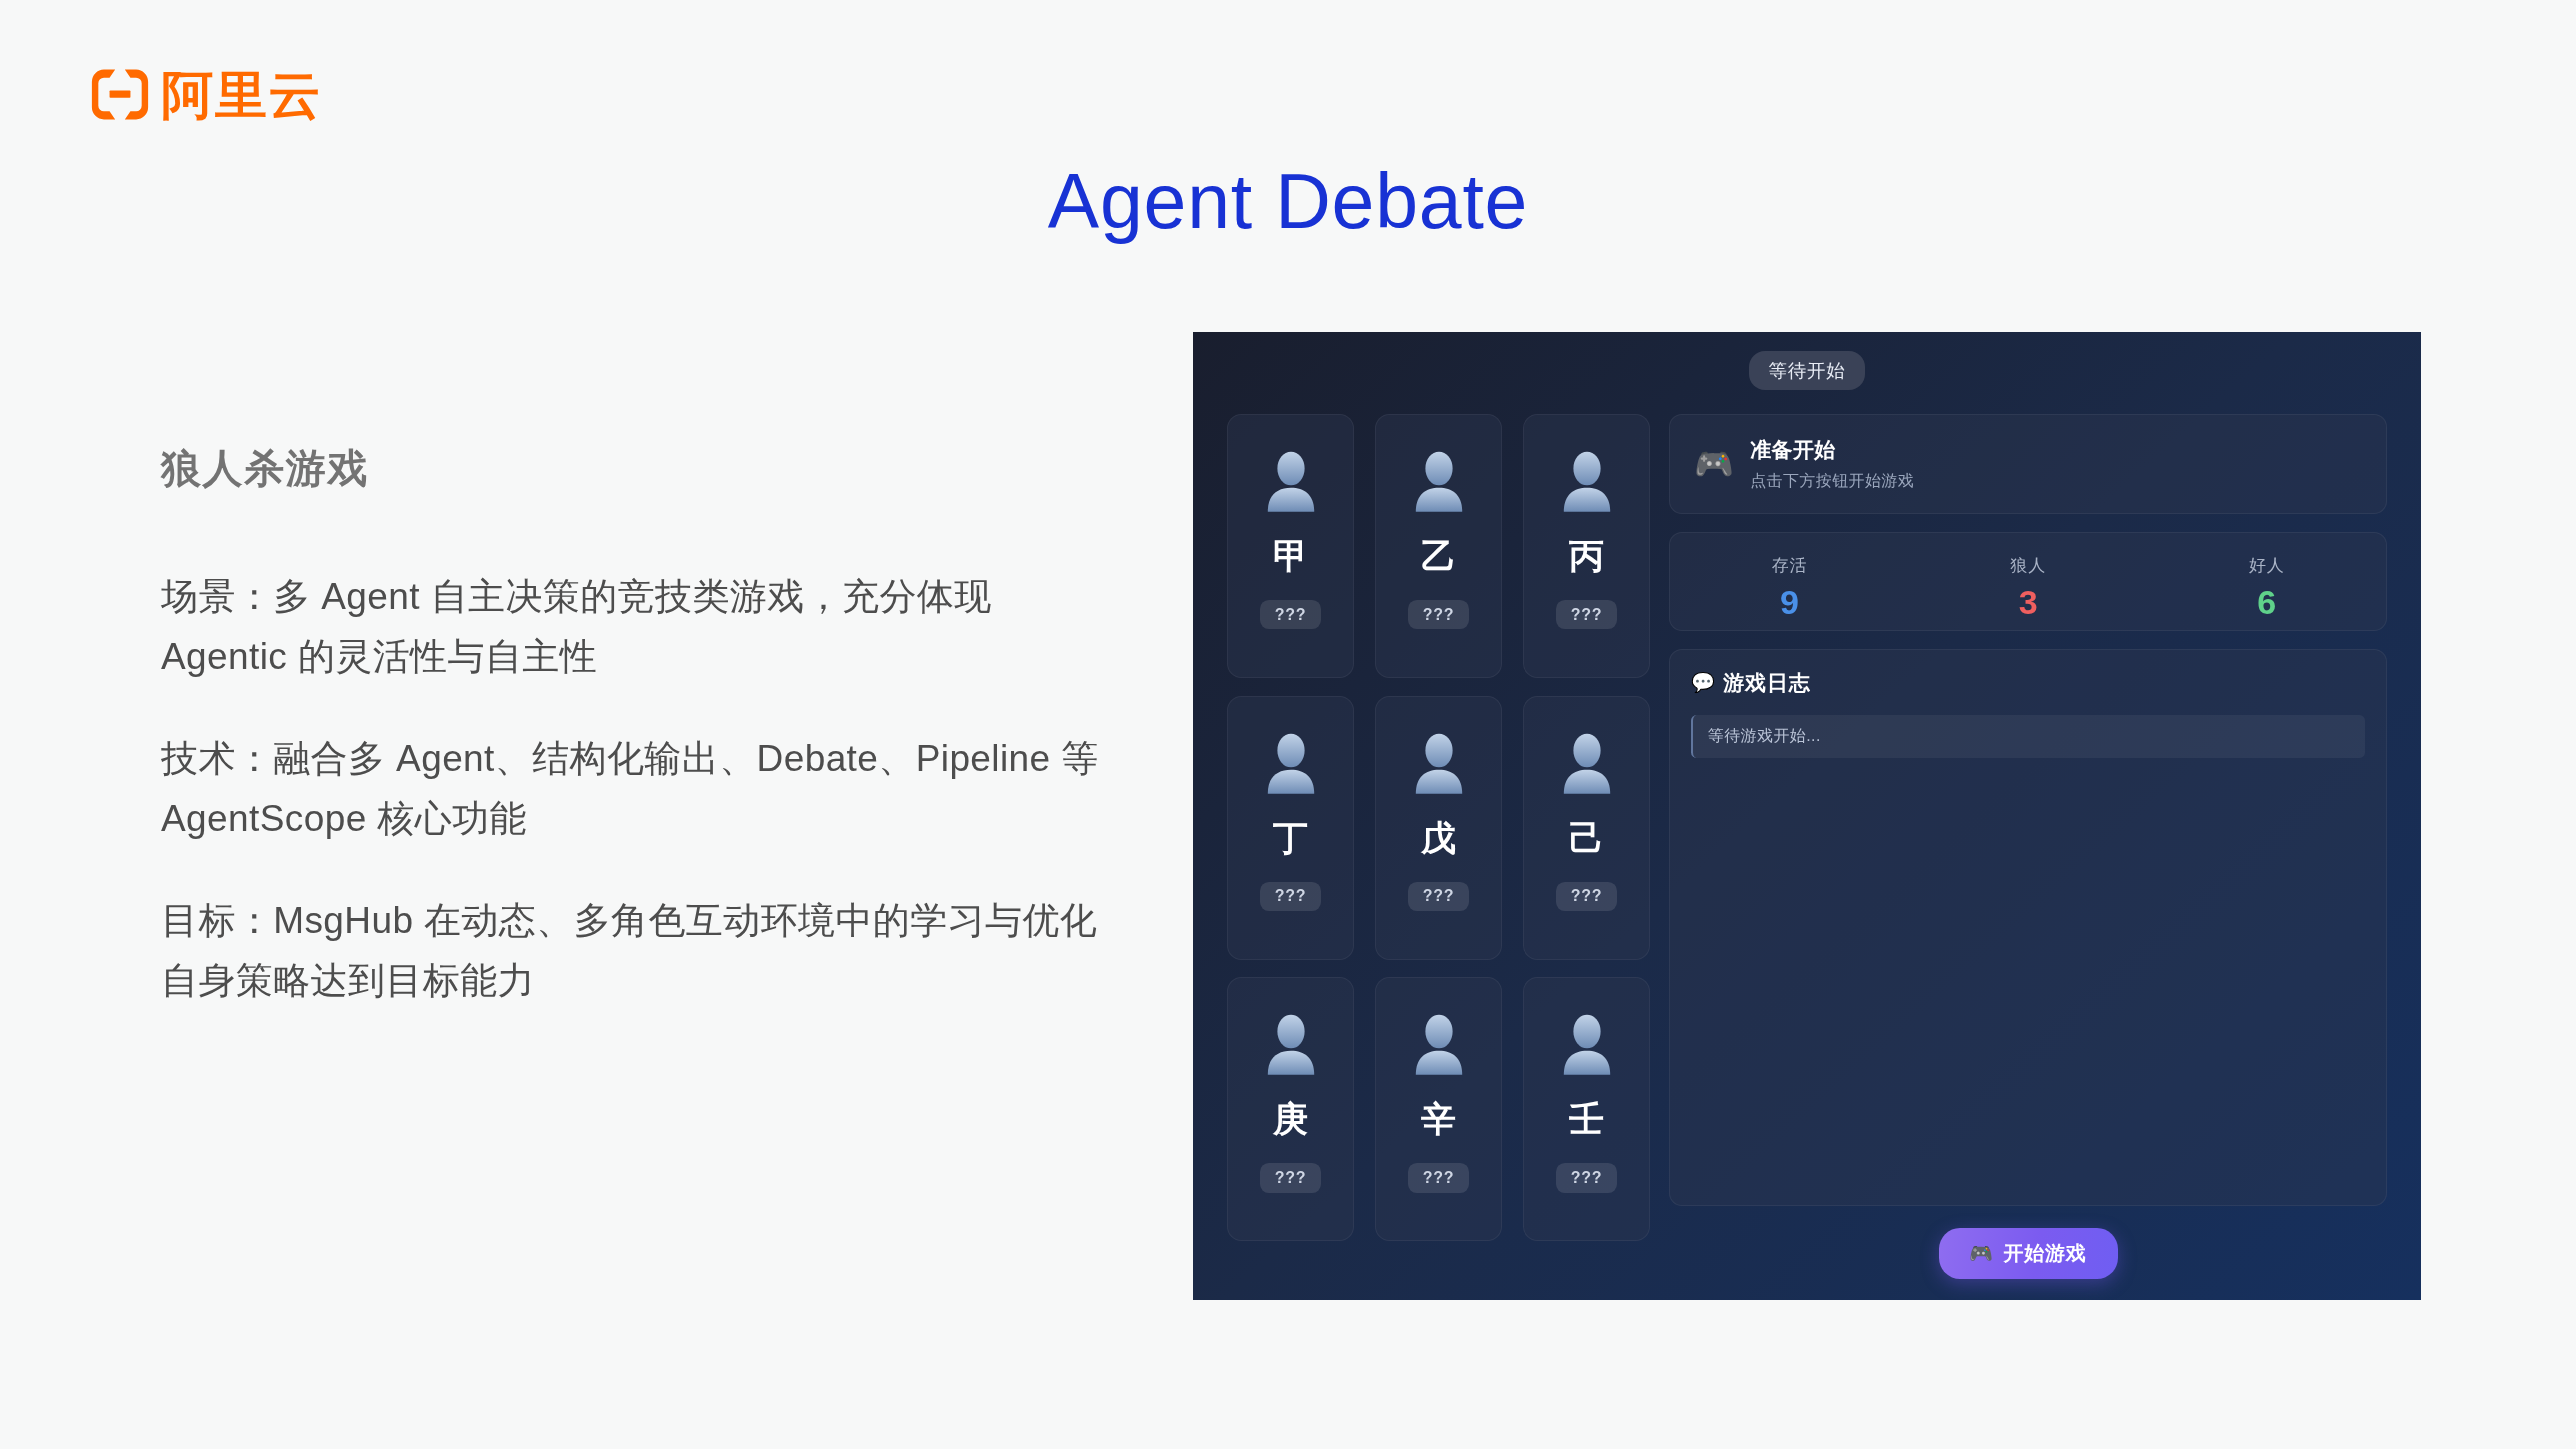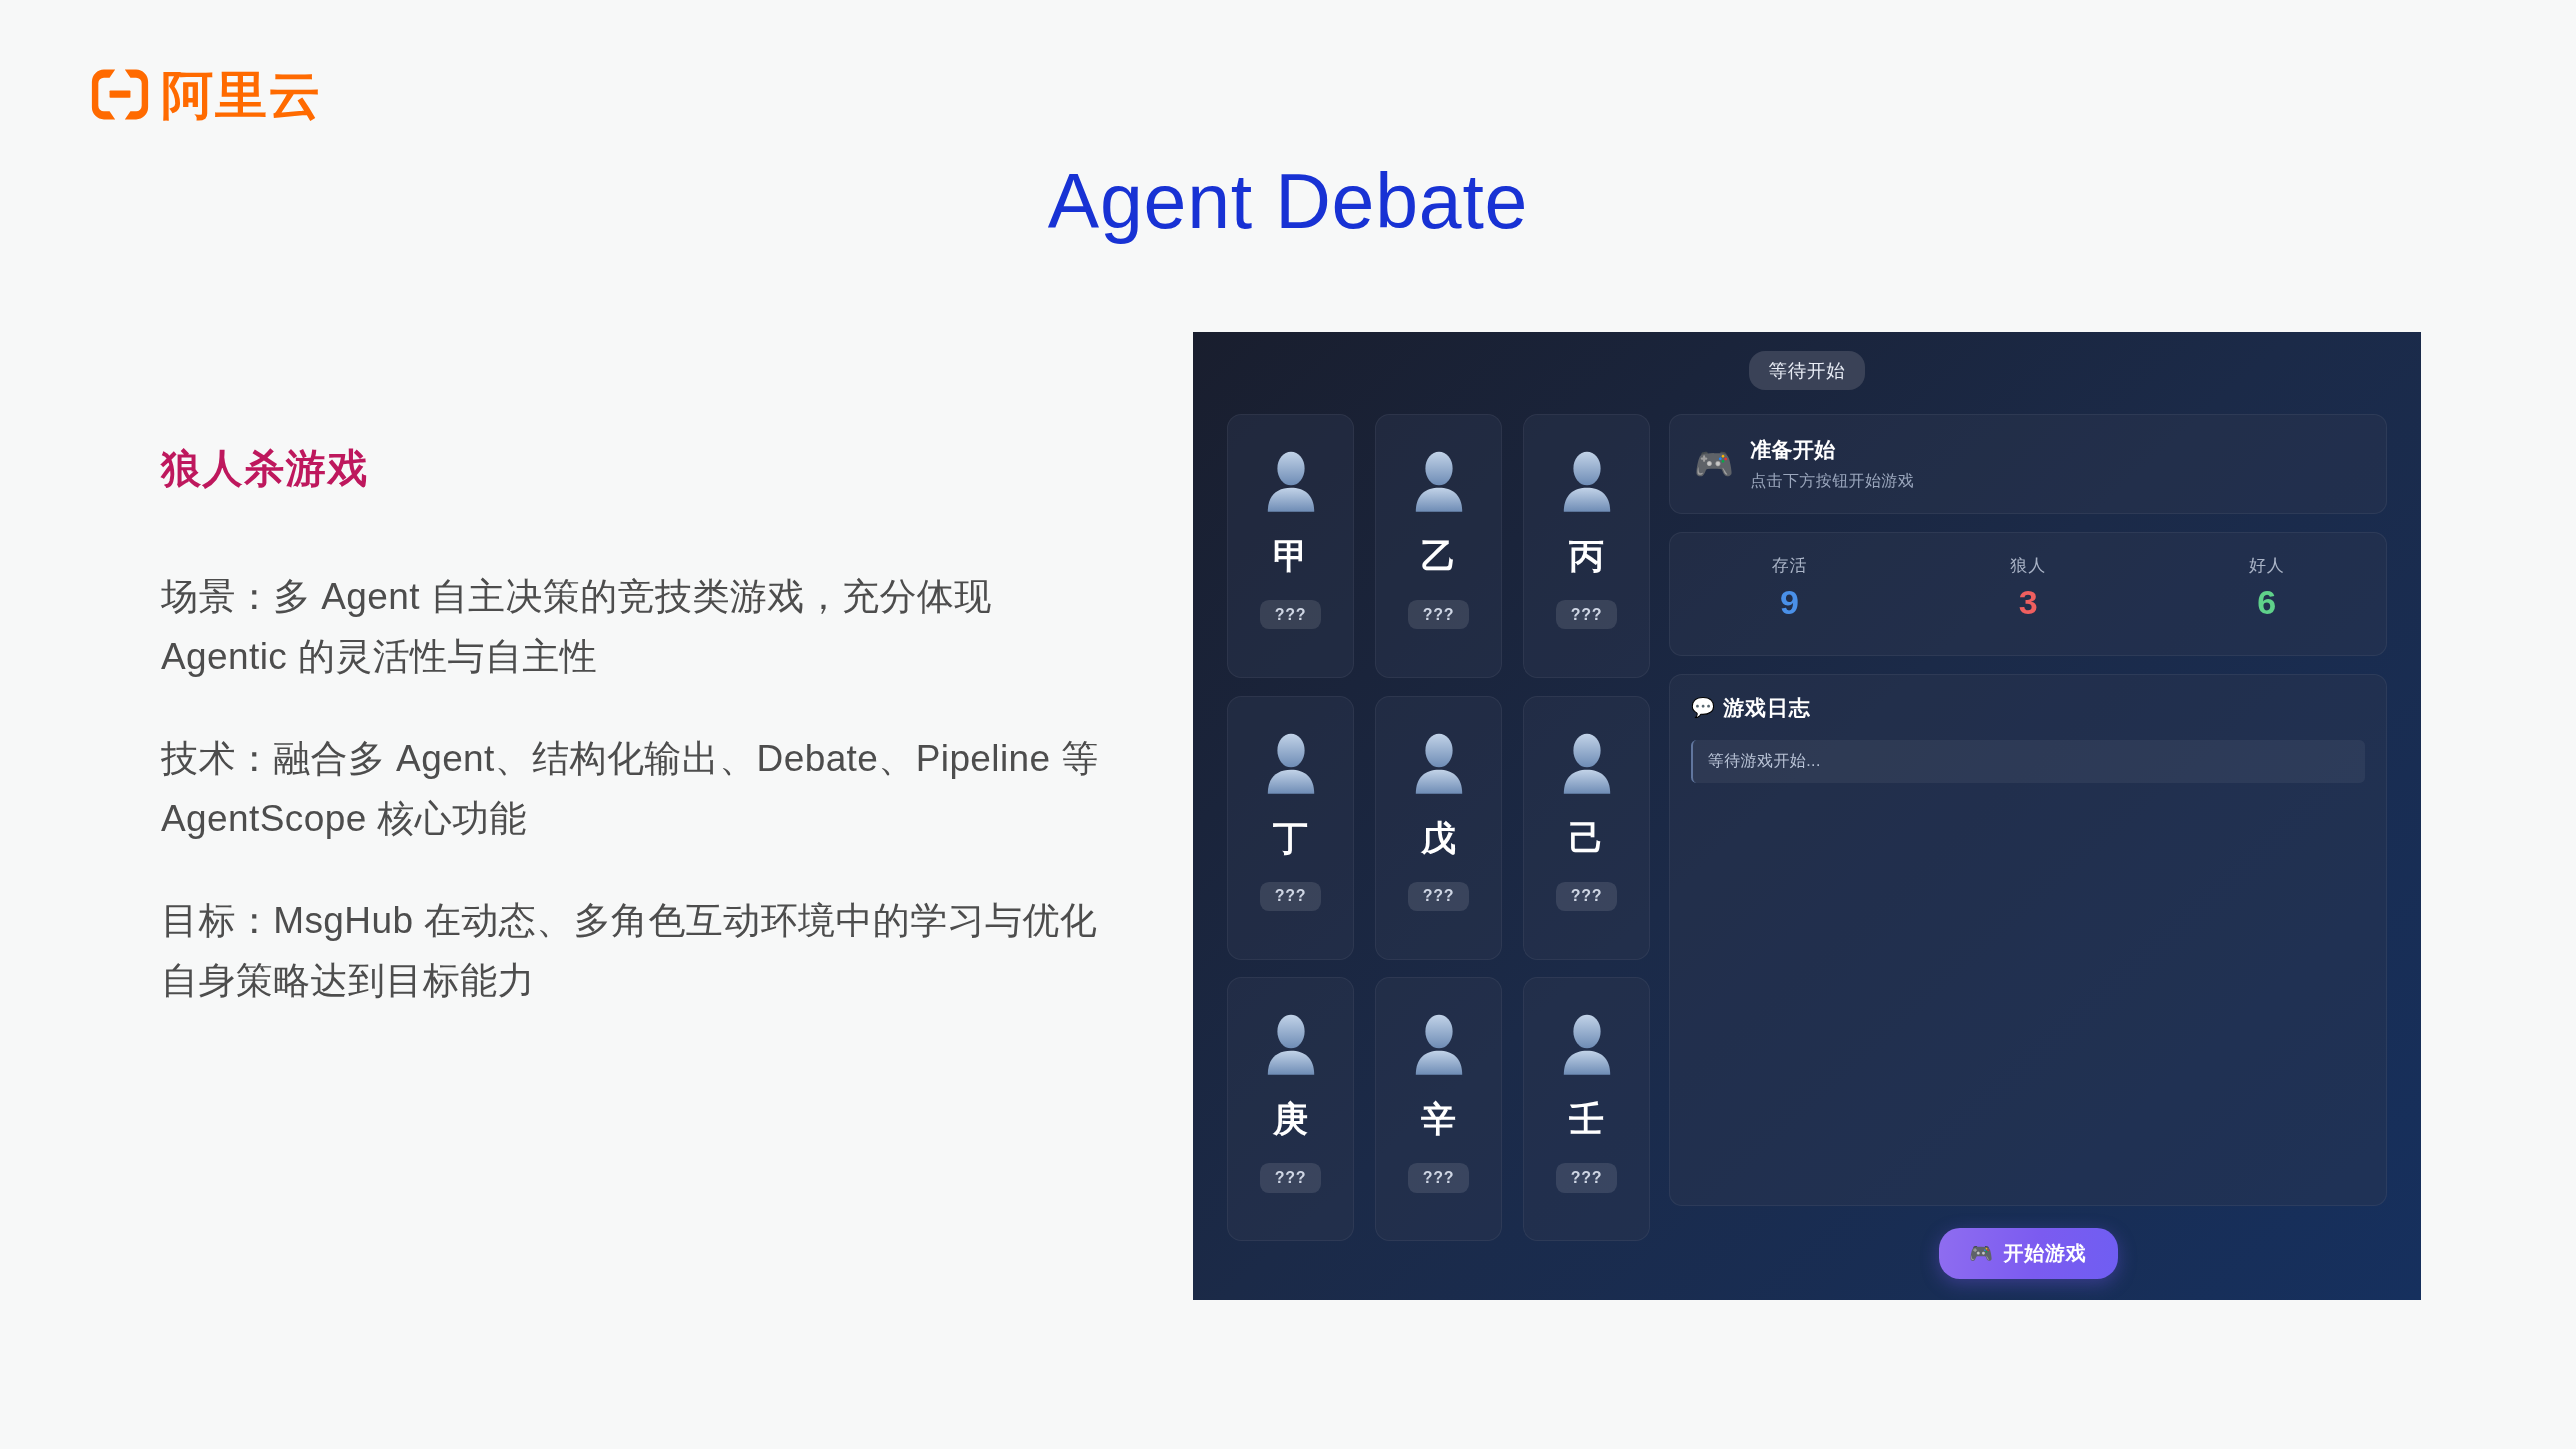--- a/index.html
+++ b/index.html
@@ -20,21 +20,21 @@
   
   .deck-title {
     position: absolute; left: 0; right: 0; top: 159px;
     text-align: center; font-size: 77px; font-weight: 400;
     color: #1832d4; letter-spacing: 0.8px; line-height: 1.1;
   }
 
   
   .left-col { position: absolute; left: 161px; top: 441px; width: 950px; }
   .left-heading {
-    font-size: 40px; font-weight: 700; color: #be185d;
+    font-size: 40px; font-weight: 700; color: #737373;
     letter-spacing: 1.6px; margin-bottom: 71px;
   }
   .para {
     font-size: 37px; color: #4d4d4d; line-height: 1.62;
     letter-spacing: 0.4px; margin-bottom: 42px; font-weight: 400;
   }
   .para:last-child { margin-bottom: 0; }
 
   
   .game-panel {
@@ -79,21 +79,21 @@
   .card {
     background: rgba(45,55,80,0.40);
     border: 0.8px solid rgba(255,255,255,0.06);
     border-radius: 13px;
   }
   .ready-card { display: flex; align-items: center; gap: 16px; padding: 21px 24px; }
   .ready-icon { font-size: 32px; line-height: 1; }
   .ready-title { font-size: 21px; font-weight: 700; color: #ffffff; margin-bottom: 7.2px; letter-spacing: 0.4px; }
   .ready-sub { font-size: 16px; color: #9ba7bd; letter-spacing: 0.4px; }
 
-  .stats-card { display: flex; padding: 21px 0 36px; }
+  .stats-card { display: flex; padding: 21px 0 11px; }
   .stat { flex: 1; text-align: center; }
   .stat-label { font-size: 17px; color: #aab4c7; margin-bottom: 8px; letter-spacing: 0.8px; }
   .stat-value { font-size: 34px; font-weight: 700; line-height: 1; }
 
   .log-card { flex: 1; padding: 19.3px 21px; display: flex; flex-direction: column; min-height: 0; }
   .log-header { display: flex; align-items: center; gap: 8px; margin-bottom: 17.7px; }
   .log-icon { font-size: 19.3px; line-height: 1; }
   .log-title { font-size: 21px; font-weight: 700; color: #ffffff; letter-spacing: 0.8px; }
   .log-entries { flex: 1; overflow: hidden; }
   .log-entry {

